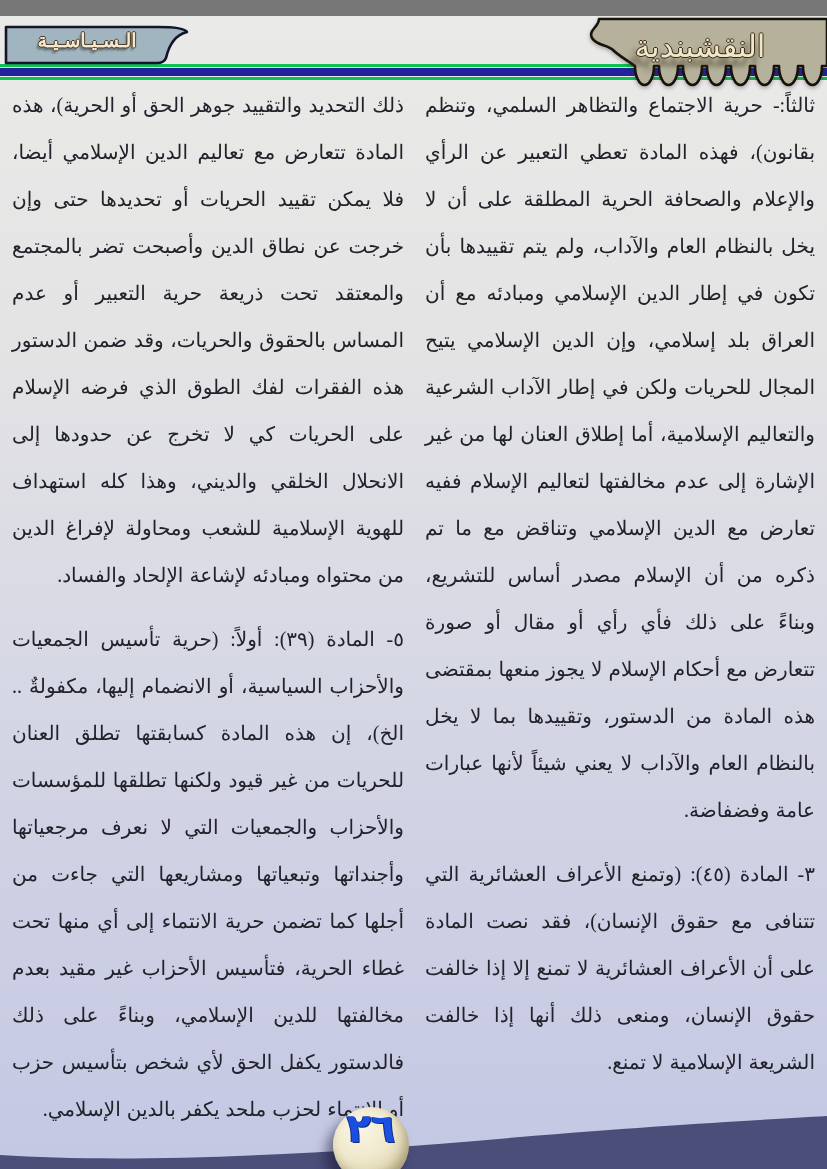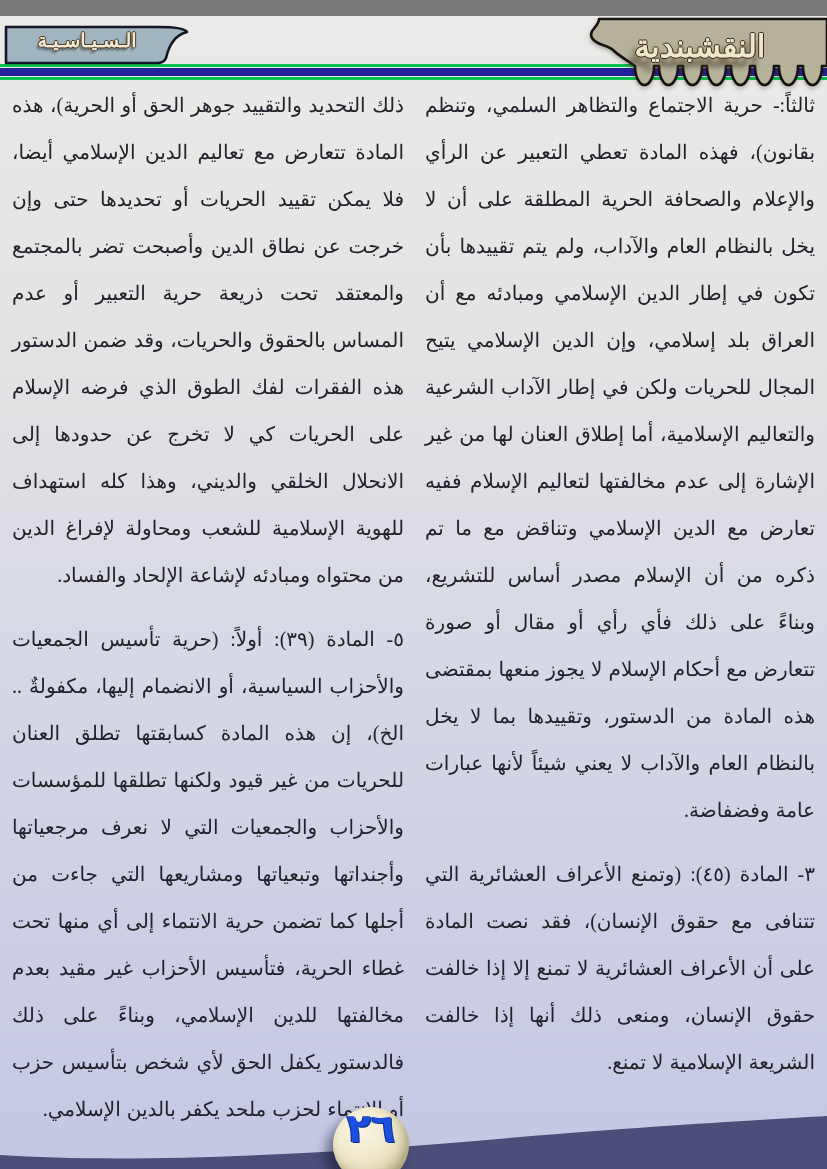--- a/index.html
+++ b/index.html
@@ -17,21 +17,21 @@
     font-size:19px;font-weight:bold;color:#f3ead2;letter-spacing:1px;
     text-shadow:-1px 0 #4a3520,1px 0 #4a3520,0 -1px #4a3520,0 1px #4a3520,-2px 3px 2px rgba(0,0,0,.35);
   }
   .rules{position:absolute;left:0;top:48px;width:827px;z-index:1;}
   .rule-green{height:3px;background:#0ac44e;}
   .rule-blue{height:8px;background:#22229b;border-top:1px solid #e8e8e8;border-bottom:1px solid #e8e8e8;}
   .masthead{position:absolute;right:0;top:0;width:262px;height:84px;z-index:3;}
   .masthead svg{position:absolute;inset:0;filter:drop-shadow(0 2px 2px rgba(40,40,30,.35));}
   .masthead .masthead-text{
     position:absolute;right:22px;top:12px;width:210px;text-align:center;
-    font-size:31px;font-weight:bold;color:#f0e6ca;letter-spacing:1px;
+    font-size:31px;font-weight:normal;color:#f0e6ca;letter-spacing:1px;
     text-shadow:-1px 0 #3a2a14,1px 0 #3a2a14,0 -1px #3a2a14,0 1px #3a2a14,-7px 9px 5px rgba(70,62,40,.65);
   }
 
   
   .content{position:absolute;top:66px;left:10px;right:12px;bottom:0;direction:rtl;z-index:2;}
   .col{position:absolute;top:0;}
   .col-right{right:0;width:390px;}
   .col-left{left:2px;width:392px;}
   .col p{
     margin:0 0 17px;font-size:20px;line-height:47px;color:#22222b;

